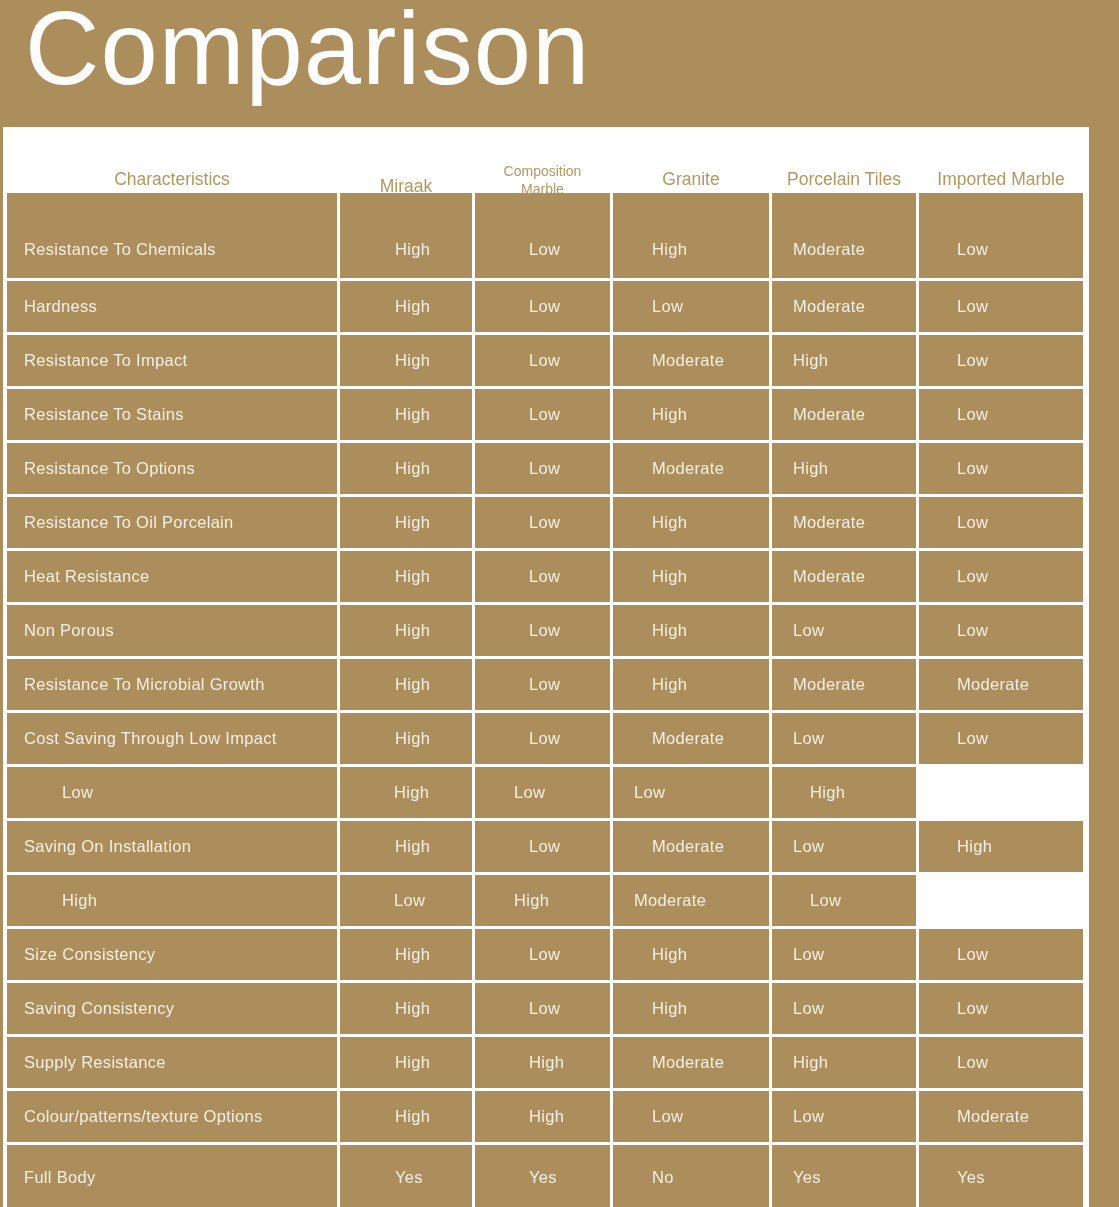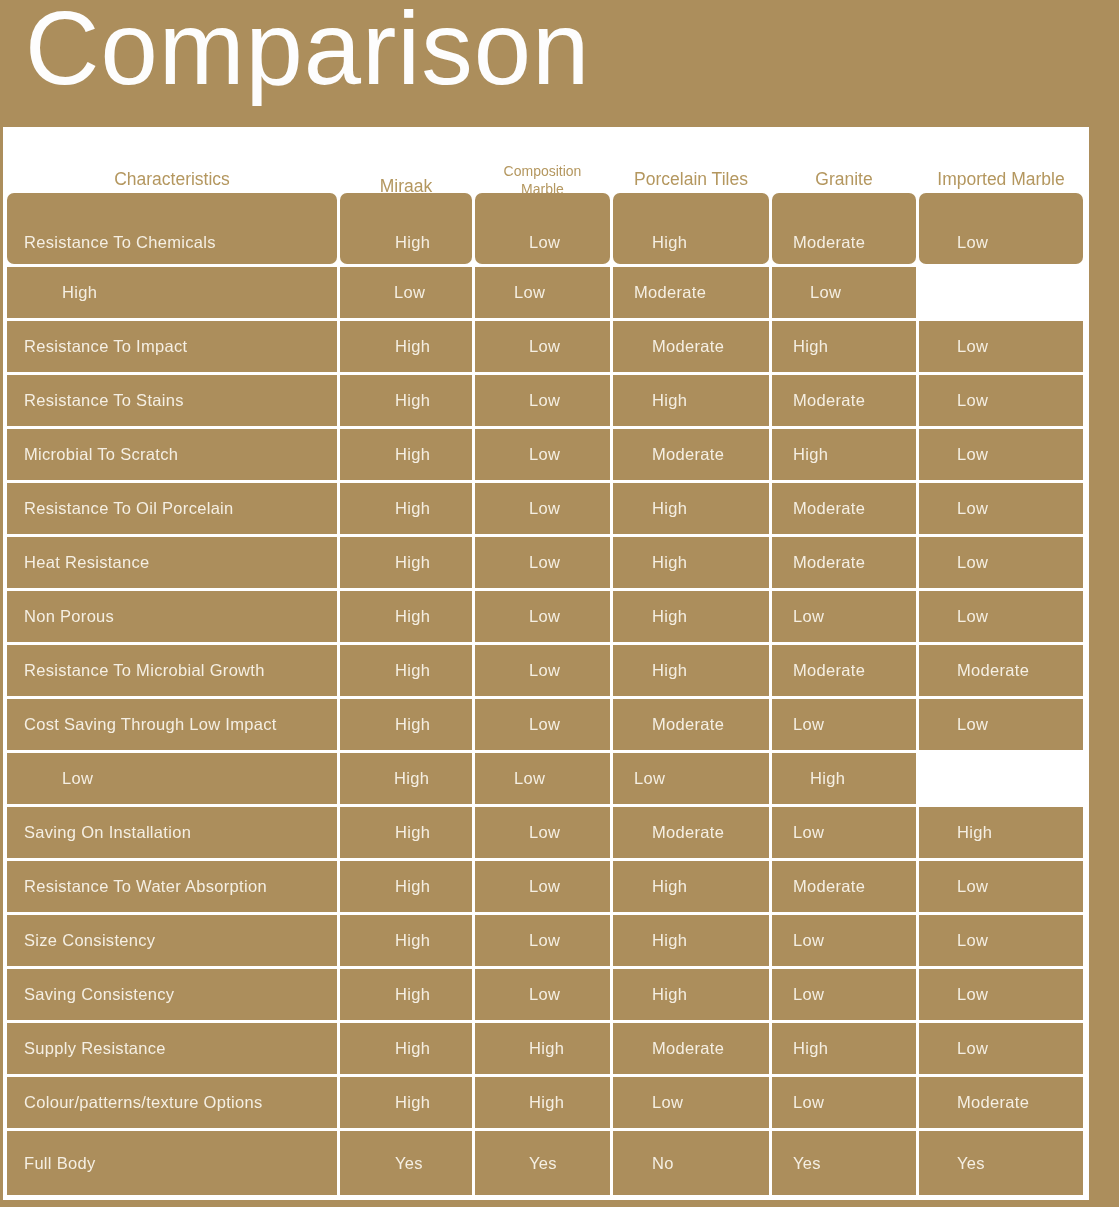--- a/index.html
+++ b/index.html
@@ -70,21 +70,21 @@
     height:51px;
     display:flex;
     align-items:center;
     color:var(--cell-text);
     font-size:16.5px;
     letter-spacing:0.3px;
     box-sizing:border-box;
     overflow:hidden;
     white-space:nowrap;
   }
-  .tr.first .td{height:71px;padding-top:28px;border-radius:7px;}
+  .tr.first .td{height:85px;padding-top:28px;}
   .tr.last  .td{height:64px;}
   .td.c1{padding-left:17px;}
   .td.c2{padding-left:55px;}
   .td.c3{padding-left:54px;}
   .td.c4{padding-left:39px;}
   .td.c5{padding-left:21px;}
   .td.c6{padding-left:38px;}
 </style>
 </head>
 <body>
@@ -95,40 +95,41 @@
   <div class="thead grid-row">
       <div class="th c1">
         <span>Characteristics</span>
       </div>
       <div class="th c2">
         <span>Miraak Surfaces</span>
       </div>
       <div class="th c3">
         <span>Composition Marble</span>
       </div>
+      <div class="th c5">
+        <span>Granite</span>
+      </div>
       <div class="th c4">
         <span>Porcelain Tiles</span>
-      </div>
-      <div class="th c5">
-        <span>Granite</span>
       </div>
       <div class="th c6">
         <span>Imported Marble</span>
       </div>
     </div>
   <div class="tbody">
       <div class="tr grid-row first">
         <div class="td c1">Resistance To Chemicals</div>
         <div class="td c2">High</div>
         <div class="td c3">Low</div>
         <div class="td c4">High</div>
         <div class="td c5">Moderate</div>
         <div class="td c6">Low</div>
       </div>
       <div class="tr grid-row">
+        <div class="td c1">Hardness</div>
         <div class="td c2">High</div>
         <div class="td c3">Low</div>
         <div class="td c4">Low</div>
         <div class="td c5">Moderate</div>
         <div class="td c6">Low</div>
       </div>
       <div class="tr grid-row">
         <div class="td c1">Resistance To Impact</div>
         <div class="td c2">High</div>
         <div class="td c3">Low</div>
@@ -138,21 +139,21 @@
       </div>
       <div class="tr grid-row">
         <div class="td c1">Resistance To Stains</div>
         <div class="td c2">High</div>
         <div class="td c3">Low</div>
         <div class="td c4">High</div>
         <div class="td c5">Moderate</div>
         <div class="td c6">Low</div>
       </div>
       <div class="tr grid-row">
-        <div class="td c1">Microbial To Scratch</div>
+        <div class="td c1">Resistance To Options</div>
         <div class="td c2">High</div>
         <div class="td c3">Low</div>
         <div class="td c4">Moderate</div>
         <div class="td c5">High</div>
         <div class="td c6">Low</div>
       </div>
       <div class="tr grid-row">
         <div class="td c1">Resistance To Oil Porcelain</div>
         <div class="td c2">High</div>
         <div class="td c3">Low</div>
@@ -201,21 +202,20 @@
       </div>
       <div class="tr grid-row">
         <div class="td c1">Saving On Installation</div>
         <div class="td c2">High</div>
         <div class="td c3">Low</div>
         <div class="td c4">Moderate</div>
         <div class="td c5">Low</div>
         <div class="td c6">High</div>
       </div>
       <div class="tr grid-row">
-        <div class="td c1">Resistance To Water Absorption</div>
         <div class="td c2">High</div>
         <div class="td c3">Low</div>
         <div class="td c4">High</div>
         <div class="td c5">Moderate</div>
         <div class="td c6">Low</div>
       </div>
       <div class="tr grid-row">
         <div class="td c1">Size Consistency</div>
         <div class="td c2">High</div>
         <div class="td c3">Low</div>

